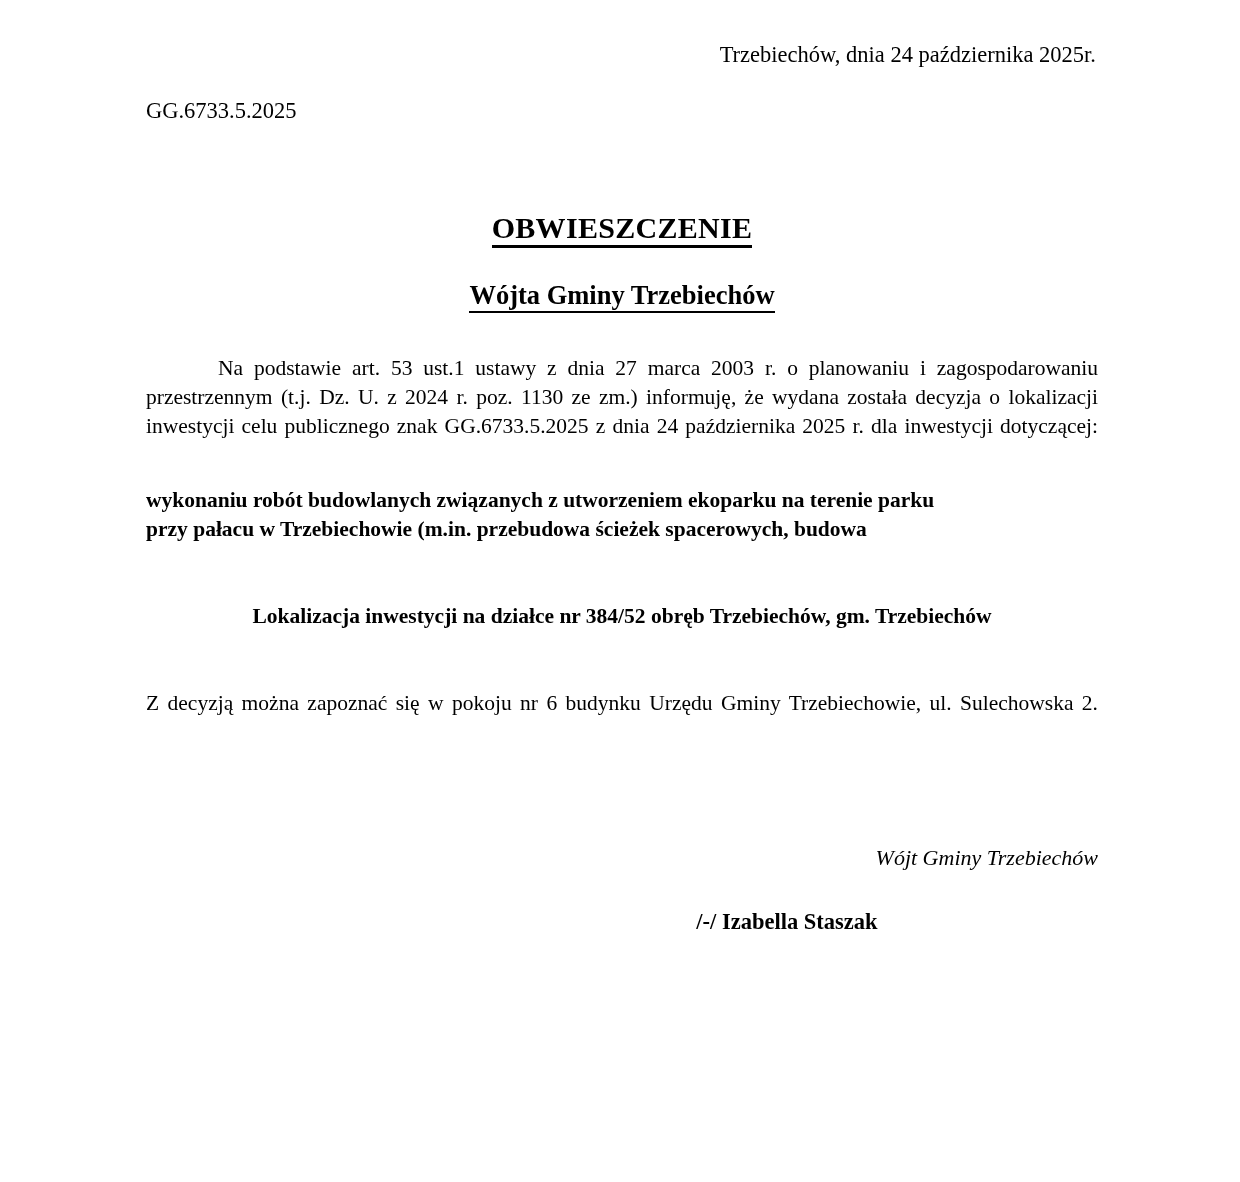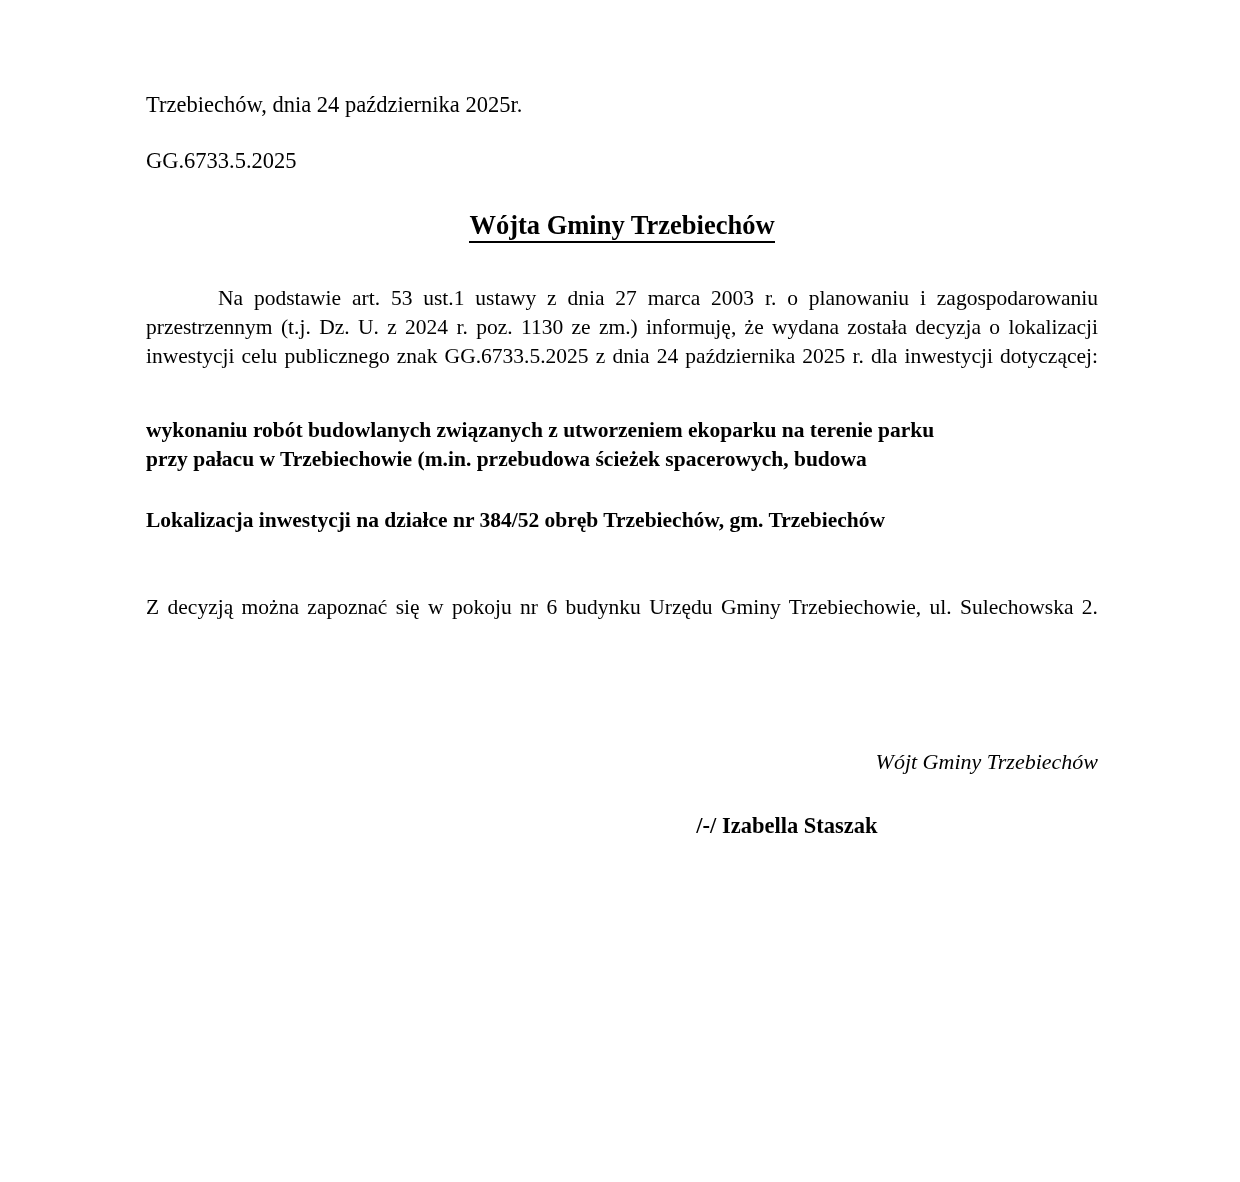--- a/index.html
+++ b/index.html
@@ -23,21 +23,22 @@
   }
   .content {
     position: absolute;
     left: 146px;
     top: 0;
     width: 952px;
   }
 
   
   .date-line {
-    margin-top: 90px;
+    margin-top: 40px;
+    text-align: right;
     font-size: 22.5px;
     line-height: 30px;
     padding-right: 2px;
   }
   .ref-line {
     margin-top: 26px;
     text-align: left;
     font-size: 22.5px;
     line-height: 30px;
   }
@@ -99,25 +100,25 @@
     font-size: 21.5px;
     line-height: 29px;
     font-weight: bold;
     text-align: left;
   }
   .block-bold .bline {
     display: block;
     white-space: nowrap;
   }
   .block-location {
-    margin-top: 32px;
+    margin-top: 58px;
     font-size: 21.5px;
     line-height: 29px;
     font-weight: bold;
-    text-align: left;
+    text-align: center;
     white-space: nowrap;
     font-family: Liberation Serif, serif;
   }
 
   
   .signature {
     margin-top: 96px;
     text-align: center;
     padding-left: 330px;
   }
@@ -139,20 +140,23 @@
 </head>
 <body>
 
 <div class="page">
   <div class="content">
 
     <div class="date-line">Trzebiechów, dnia 24 października 2025r.</div>
 
     <div class="ref-line">GG.6733.5.2025</div>
 
+    <div class="title-main">
+      <span>OBWIESZCZENIE</span>
+    </div>
 
     <div class="title-sub">
       <span>Wójta Gminy Trzebiechów</span>
     </div>
 
     <div class="para para-intro">Na podstawie art. 53 ust.1 ustawy z dnia 27 marca 2003 r. o planowaniu i zagospodarowaniu przestrzennym (t.j. Dz. U. z 2024 r. poz. 1130 ze zm.)  informuję, że wydana została decyzja o lokalizacji inwestycji celu publicznego znak GG.6733.5.2025 z dnia 24 października 2025 r. dla inwestycji dotyczącej:</div>
 
     <div class="block-bold">
       <span class="bline">wykonaniu robót budowlanych związanych z utworzeniem ekoparku na terenie parku</span>
       <span class="bline">przy pałacu w Trzebiechowie (m.in. przebudowa ścieżek spacerowych, budowa</span>

